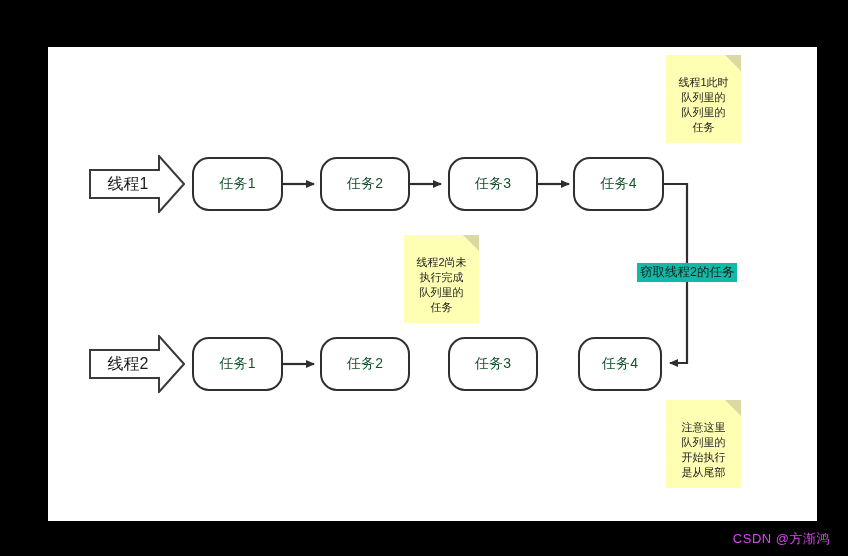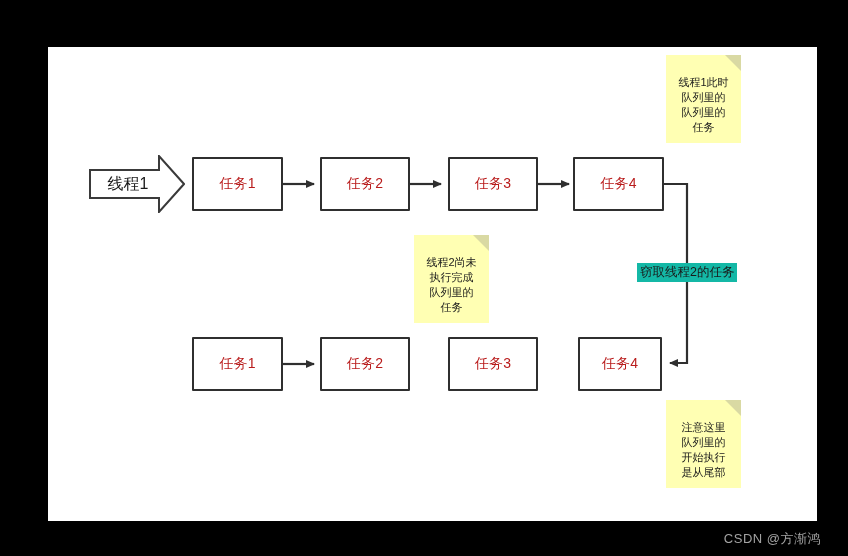--- a/index.html
+++ b/index.html
@@ -28,26 +28,26 @@
     top: 0;
     width: 848px;
     height: 556px;
   }
   
   .task-box {
     position: absolute;
     box-sizing: border-box;
     background: #ffffff;
     border: 2px solid #2f2f2f;
-    border-radius: 1px;
+    border-radius: 17px;
     display: flex;
     align-items: center;
     justify-content: center;
     font-size: 14px;
-    color: #b91c1c;
+    color: #14532d;
     letter-spacing: 0.3px;
   }
   
   .thread-arrow {
     position: absolute;
     width: 96px;
     height: 58px;
   }
   .thread-arrow svg {
     position: absolute;
@@ -101,23 +101,23 @@
     position: absolute;
     font-size: 12.5px;
     color: #1a1a1a;
     white-space: nowrap;
     background: #14b8a6;
     padding: 1px 3px;
   }
   
   .watermark {
     position: absolute;
-    right: 27px;
+    right: 18px;
     bottom: 8px;
-    color: #a3a3a3;
+    color: #d946ef;
     font-size: 13px;
     letter-spacing: 0.5px;
   }
   .arrow-layer {
     position: absolute;
     left: 0;
     top: 0;
     pointer-events: none;
   }
 </style>
@@ -144,40 +144,46 @@
     <path d="M664,184 L687,184 L687,363 L670,363" fill="none" stroke="#2f2f2f" stroke-width="2.2" marker-end="url(#ah)"></path>
   </svg>
 
   <div class="thread-arrow" style="left:89px; top:155px;">
     <svg width="96" height="58" viewBox="0 0 96 58">
       <path d="M1,15 L70,15 L70,1 L95,29 L70,57 L70,43 L1,43 Z" fill="#ffffff" stroke="#3a3a3a" stroke-width="2"></path>
     </svg>
     <span class="thread-label">线程1</span>
   </div>
 
+  <div class="thread-arrow" style="left:89px; top:335px;">
+    <svg width="96" height="58" viewBox="0 0 96 58">
+      <path d="M1,15 L70,15 L70,1 L95,29 L70,57 L70,43 L1,43 Z" fill="#ffffff" stroke="#3a3a3a" stroke-width="2"></path>
+    </svg>
+    <span class="thread-label">线程2</span>
+  </div>
 
   <div class="task-box" style="left:192px; top:157px; width:91px; height:54px;">任务1</div>
   <div class="task-box" style="left:320px; top:157px; width:90px; height:54px;">任务2</div>
   <div class="task-box" style="left:448px; top:157px; width:90px; height:54px;">任务3</div>
   <div class="task-box" style="left:573px; top:157px; width:91px; height:54px;">任务4</div>
 
   <div class="task-box" style="left:192px; top:337px; width:91px; height:54px;">任务1</div>
   <div class="task-box" style="left:320px; top:337px; width:90px; height:54px;">任务2</div>
   <div class="task-box" style="left:448px; top:337px; width:90px; height:54px;">任务3</div>
   <div class="task-box" style="left:578px; top:337px; width:84px; height:54px;">任务4</div>
 
   <div class="note" style="left:666px; top:55px;">
     <span class="fold"></span>
     <span class="note-line">线程1此时</span>
     <span class="note-line">队列里的</span>
     <span class="note-line">队列里的</span>
     <span class="note-line">任务</span>
   </div>
 
-  <div class="note" style="left:414px; top:235px;">
+  <div class="note" style="left:404px; top:235px;">
     <span class="fold"></span>
     <span class="note-line">线程2尚未</span>
     <span class="note-line">执行完成</span>
     <span class="note-line">队列里的</span>
     <span class="note-line">任务</span>
   </div>
 
   <div class="note" style="left:666px; top:400px;text-align:right;">
     <span class="fold"></span>
     <span class="note-line">注意这里</span>

